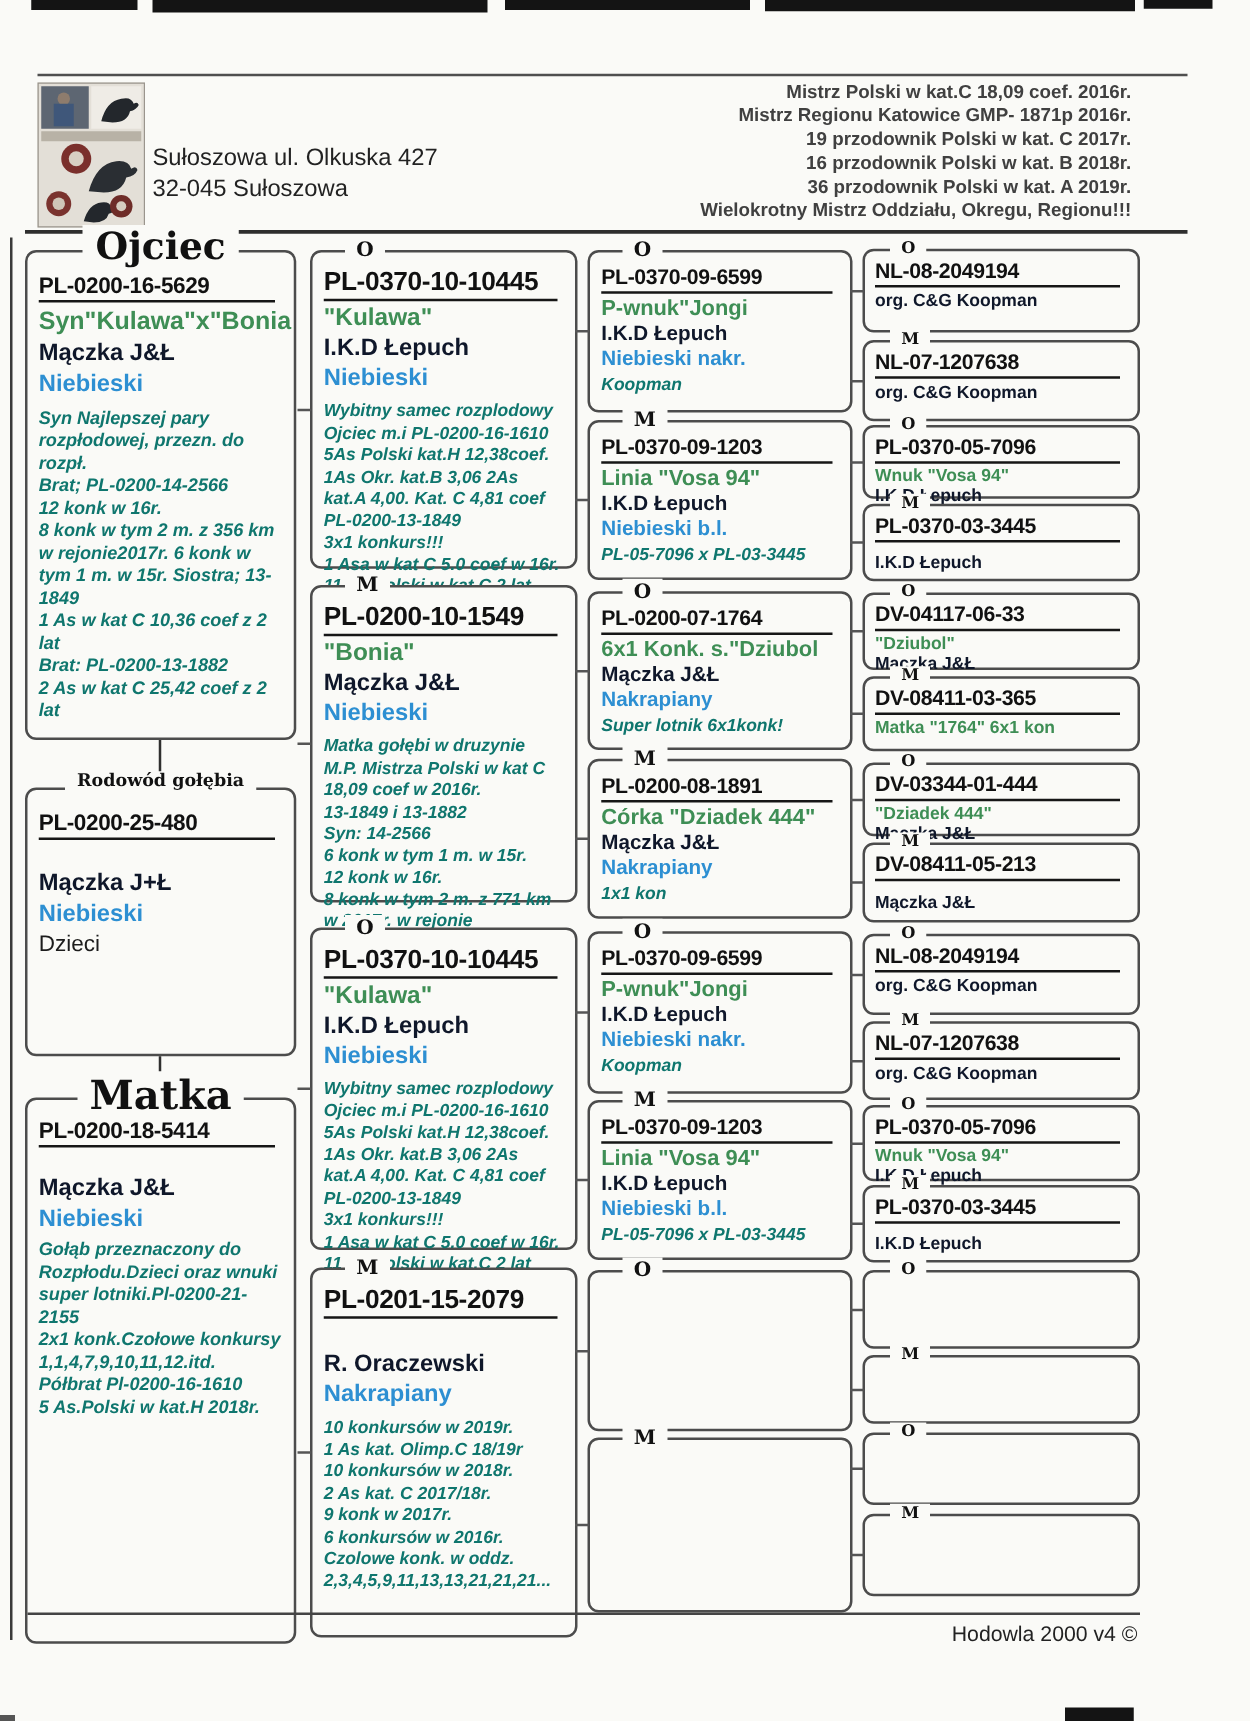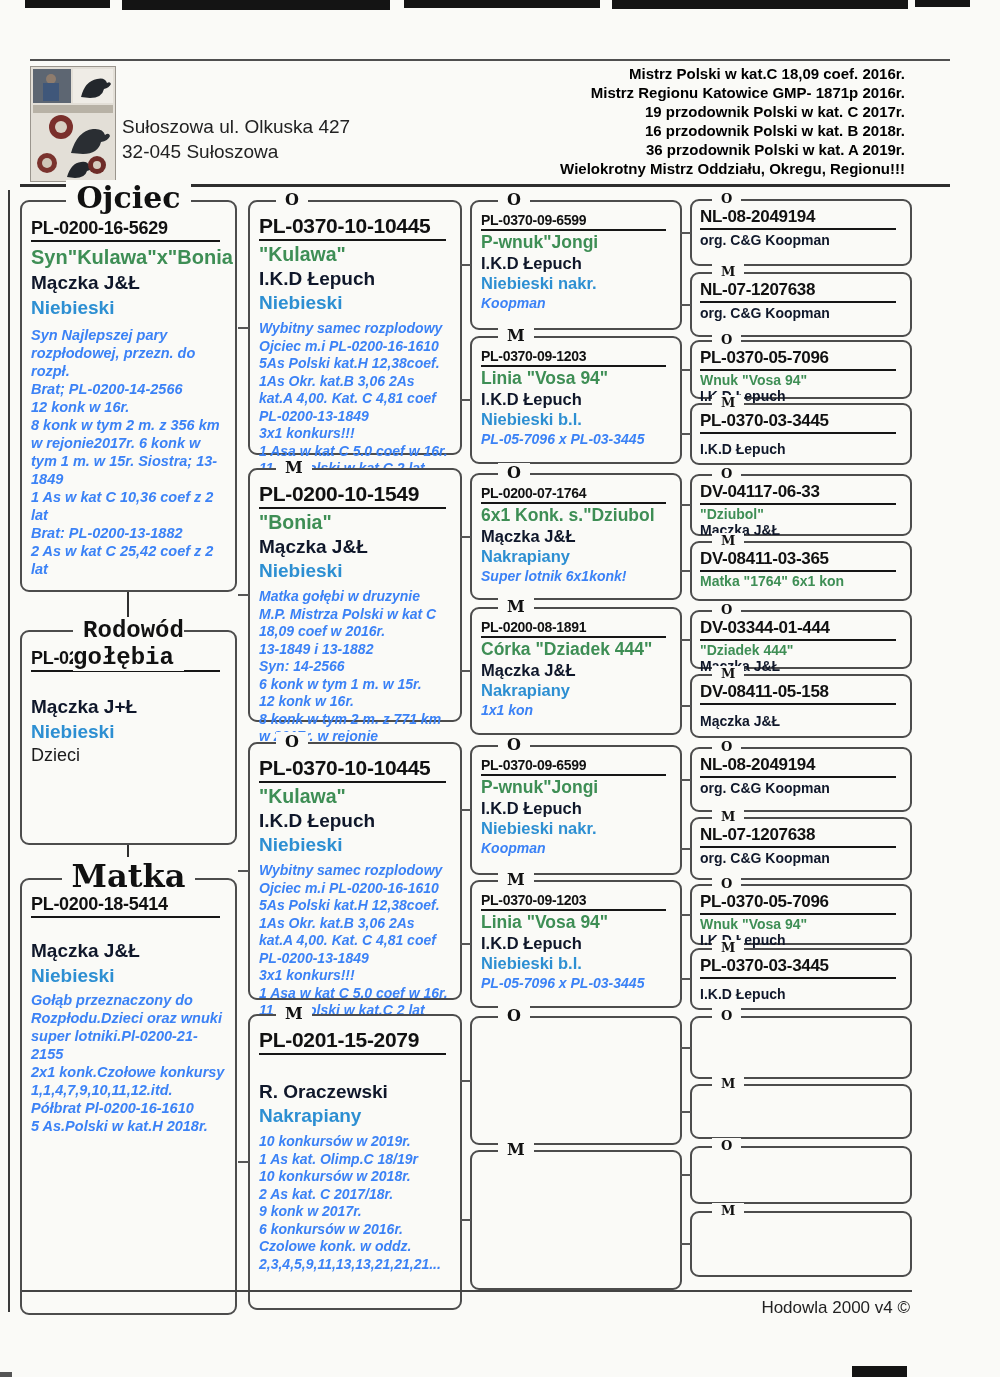--- a/index.html
+++ b/index.html
@@ -8,53 +8,53 @@
   .artifact{position:absolute;background:#141414;}
   
   #top-rule{position:absolute;left:30px;top:59px;width:920px;height:2px;background:#4f4f4f;}
   #mid-rule{position:absolute;left:20px;top:184px;width:930px;height:3px;background:#2e2e2e;}
   #logo{position:absolute;left:30px;top:66px;width:84px;height:114px;border:1px solid #9a958d;
         background:#ddd9d1;overflow:hidden;}
   #breeder-title{position:absolute;left:120px;top:68px;font-size:31px;font-weight:bold;
         letter-spacing:-0.5px;border-bottom:3px solid #1d1d1d;padding:0 6px 4px 0;}
   #addr{position:absolute;left:122px;top:114px;font-size:19px;line-height:25px;color:#222;}
   #achv{position:absolute;right:95px;top:64px;width:470px;text-align:right;font-size:15px;
-        line-height:19px;font-weight:bold;color:#000000;}
+        line-height:19px;font-weight:bold;color:#404040;}
   
   .pbox{position:absolute;background:#fafaf7;border:2px solid #4c4c4c;border-radius:9px;
         padding:6px 9px;box-sizing:border-box;}
   .c2::before,.c3::before,.c4::before{content:"";position:absolute;left:-12px;top:calc(50% - 1px);
         width:11px;height:2px;background:#555;}
   .tag{position:absolute;top:-12px;left:26px;background:#fafaf7;padding:0 9px;
         font-family:"DejaVu Serif",serif;font-weight:bold;font-size:16px;color:#111;}
   .tag.small{top:-10px;left:20px;font-size:13px;}
   .ttl{position:absolute;left:0;right:0;text-align:center;
         font-family:"DejaVu Serif",serif;font-weight:bold;color:#111;}
   .ttl span{background:#fafaf7;padding:0 10px;}
   .ring{font-weight:bold;letter-spacing:-0.3px;color:#111;}
   .ring span{display:inline-block;border-bottom:2px solid #161616;padding:0 10px 1px 0;min-width:92%;}
   .g{color:#3e8e55;font-weight:bold;}
   .r{color:#0f172a;font-weight:bold;}
   .b{color:#2d8fd2;font-weight:bold;}
-  .note{font-weight:bold;font-style:italic;white-space:pre-line;color:#3b82f6;}
+  .note{font-weight:bold;font-style:italic;white-space:pre-line;color:#0f766e;}
   
   .c1 .ring{font-size:18px;margin-top:2px;}
   .c1 .g{font-size:20px;margin-top:4px;}
   .c1 .r{font-size:19px;margin-top:3px;}
   .c1 .b{font-size:19px;margin-top:3px;}
   .c1 .note{font-size:14.5px;line-height:18px;margin-top:7px;}
   .c1 .plain{font-size:18px;margin-top:2px;}
   
   .c2 .ring{font-size:21px;margin-top:6px;}
   .c2 .g{font-size:19.5px;margin-top:2px;}
   .c2 .r{font-size:19px;margin-top:2px;}
   .c2 .b{font-size:19px;margin-top:2px;}
   .c2 .note{font-size:14px;line-height:17.5px;margin-top:6px;}
   
-  .c3 .ring{font-size:14px;margin-top:4px;}
+  .c3 .ring{font-size:17px;margin-top:4px;}
   .c3 .g{font-size:17.5px;margin-top:1px;}
   .c3 .r{font-size:16.5px;margin-top:1px;}
   .c3 .b{font-size:16.5px;margin-top:1px;}
   .c3 .note{font-size:14px;line-height:16px;margin-top:2px;}
   
   .c4{padding:3px 8px;}
   .c4 .ring{font-size:17px;margin-top:3px;}
   .c4 .ring span{border-bottom-width:2px;}
   .c4 .g{font-size:14px;margin-top:1px;}
   .c4 .r{font-size:14px;margin-top:2px;}
@@ -132,21 +132,21 @@
 1 As  w kat C 10,36 coef z 2
 lat
 Brat:   PL-0200-13-1882
 2 As w kat C 25,42 coef z 2
 lat</div>
   </div>
 
   <div class="vline" style="left:127px;top:592px;height:38px;"></div>
 
   <div class="pbox c1" style="left:20px;top:630px;width:217px;height:215px;">
-    <div class="ttl" style="top:-15px;font-size:24px;font-family:Liberation Mono, monospace;"><span>Rodowód gołębia</span></div>
+    <div class="ttl" style="top:-15px;font-size:14px;"><span>Rodowód gołębia</span></div>
     <div class="ring" style="margin-top:10px;"><span>PL-0200-25-480</span></div>
     <div class="r" style="margin-top:24px;">Mączka J+Ł</div>
     <div class="b">Niebieski</div>
     <div class="plain">Dzieci</div>
   </div>
 
   <div class="vline" style="left:127px;top:845px;height:33px;"></div>
 
   <div class="pbox c1" style="left:20px;top:878px;width:217px;height:437px;">
     <div class="ttl" style="top:-23px;font-size:32px;"><span>Matka</span></div>
@@ -329,21 +329,21 @@
 
   </div>
   <div class="pbox c4" style="left:690px;top:610px;width:222px;height:59px;">
     <span class="tag small">O</span>
     <div class="ring"><span>DV-03344-01-444</span></div>
     <div class="g">"Dziadek 444"</div>
     <div class="r" style="margin-top:0;">Mączka J&amp;Ł</div>
   </div>
   <div class="pbox c4" style="left:690px;top:674px;width:222px;height:64px;">
     <span class="tag small">M</span>
-    <div class="ring"><span>DV-08411-05-158</span></div>
+    <div class="ring"><span>DV-08411-05-213</span></div>
 
     <div class="r" style="margin-top:8px;">Mączka J&amp;Ł</div>
   </div>
   <div class="pbox c4" style="left:690px;top:747px;width:222px;height:65px;">
     <span class="tag small">O</span>
     <div class="ring"><span>NL-08-2049194</span></div>
 
     <div class="r">org. C&amp;G Koopman</div>
   </div>
   <div class="pbox c4" style="left:690px;top:817px;width:222px;height:63px;">

